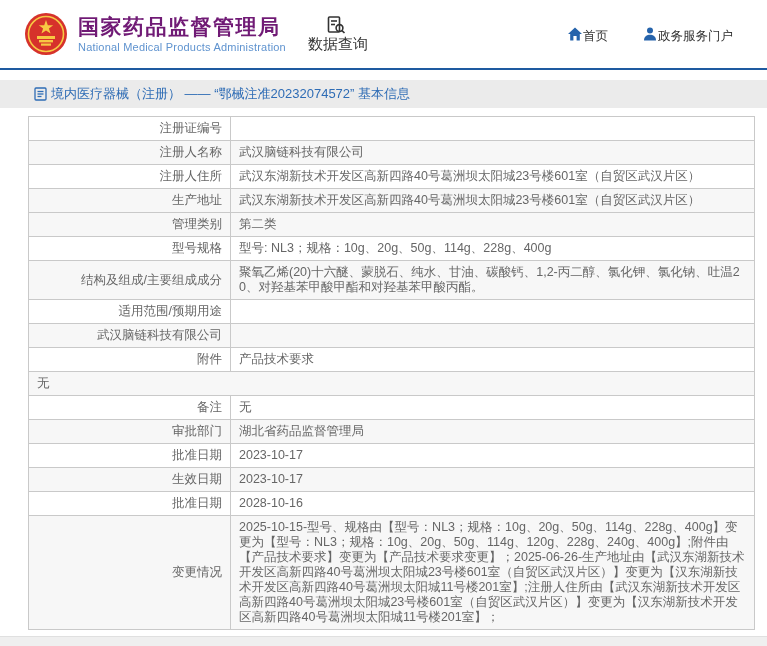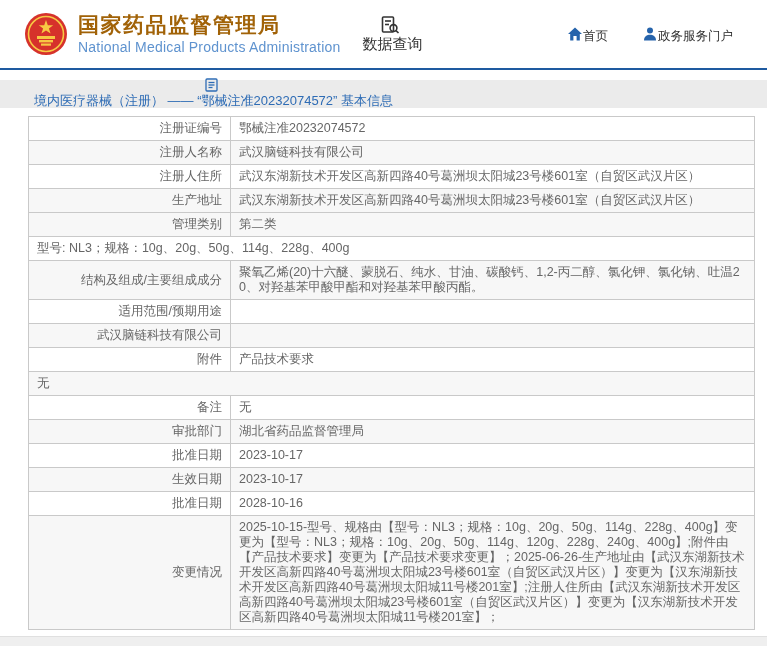--- a/index.html
+++ b/index.html
@@ -23,26 +23,26 @@
     align-items: center;
     padding: 0 24px;
     background: #fff;
   }
   .logo-area { display:flex; align-items:center; }
   .emblem { width:44px; height:44px; flex:0 0 auto; }
   .title-block { margin-left: 10px; }
   .site-title {
     font-size: 21px;
     font-weight: bold;
-    color: #a16207;
+    color: #701a75;
     letter-spacing: 1.5px;
     line-height: 1.15;
   }
   .site-subtitle {
-    font-size: 14px;
+    font-size: 11px;
     color: #5f93cf;
     margin-top: 2px;
     letter-spacing: 0.2px;
   }
   .nav-dataquery {
     display:flex; align-items:center;
     margin-left: 22px;
     cursor: pointer;
     flex-direction: column;
   }
@@ -63,21 +63,21 @@
   .blue-divider { height:2px; background:#1e5aa0; width:100%; }
 
   
   .breadcrumb-band {
     margin-top: 10px;
     height: 28px;
     background: #ebebeb;
     display:flex; align-items:center;
     padding-left: 34px;
   }
-  .breadcrumb { display:flex; align-items:center;flex-direction:column; }
+  .breadcrumb { display:flex; align-items:center; }
   .breadcrumb svg { width:13px; height:14px; margin-right:4px; }
   .breadcrumb-text { font-size:13px; color:#2e6cb5; }
 
   
   .info-table {
     margin: 8px 12px 0 28px;
     width: 727px;
     border: 1px solid #c9c9c9;
     background:#fff;
   }
@@ -166,21 +166,20 @@
         <line x1="3.5" y1="9.5" x2="7.5" y2="9.5"></line>
       </svg>
       <span class="breadcrumb-text">境内医疗器械（注册） —— “鄂械注准20232074572” 基本信息</span>
     </div>
   </div>
 
   <div class="info-table">
     <div>
   <div class="tr">
     <div class="td label">注册证编号</div>
-    <div class="td value">鄂械注准20232074572</div>
   </div>
 
   <div class="tr alt">
     <div class="td label">注册人名称</div>
     <div class="td value">武汉脑链科技有限公司</div>
   </div>
 
   <div class="tr">
     <div class="td label">注册人住所</div>
     <div class="td value">武汉东湖新技术开发区高新四路40号葛洲坝太阳城23号楼601室（自贸区武汉片区）</div>
@@ -191,20 +190,21 @@
     <div class="td value">武汉东湖新技术开发区高新四路40号葛洲坝太阳城23号楼601室（自贸区武汉片区）</div>
   </div>
 
 
   <div class="tr alt">
     <div class="td label">管理类别</div>
     <div class="td value">第二类</div>
   </div>
 
   <div class="tr">
+    <div class="td label">型号规格</div>
     <div class="td value">型号: NL3；规格：10g、20g、50g、114g、228g、400g</div>
   </div>
 
   <div class="tr alt">
     <div class="td label">结构及组成/主要组成成分</div>
     <div class="td value">聚氧乙烯(20)十六醚、蒙脱石、纯水、甘油、碳酸钙、1,2-丙二醇、氯化钾、氯化钠、吐温20、对羟基苯甲酸甲酯和对羟基苯甲酸丙酯。</div>
   </div>
 
   <div class="tr">
     <div class="td label">适用范围/预期用途</div>

